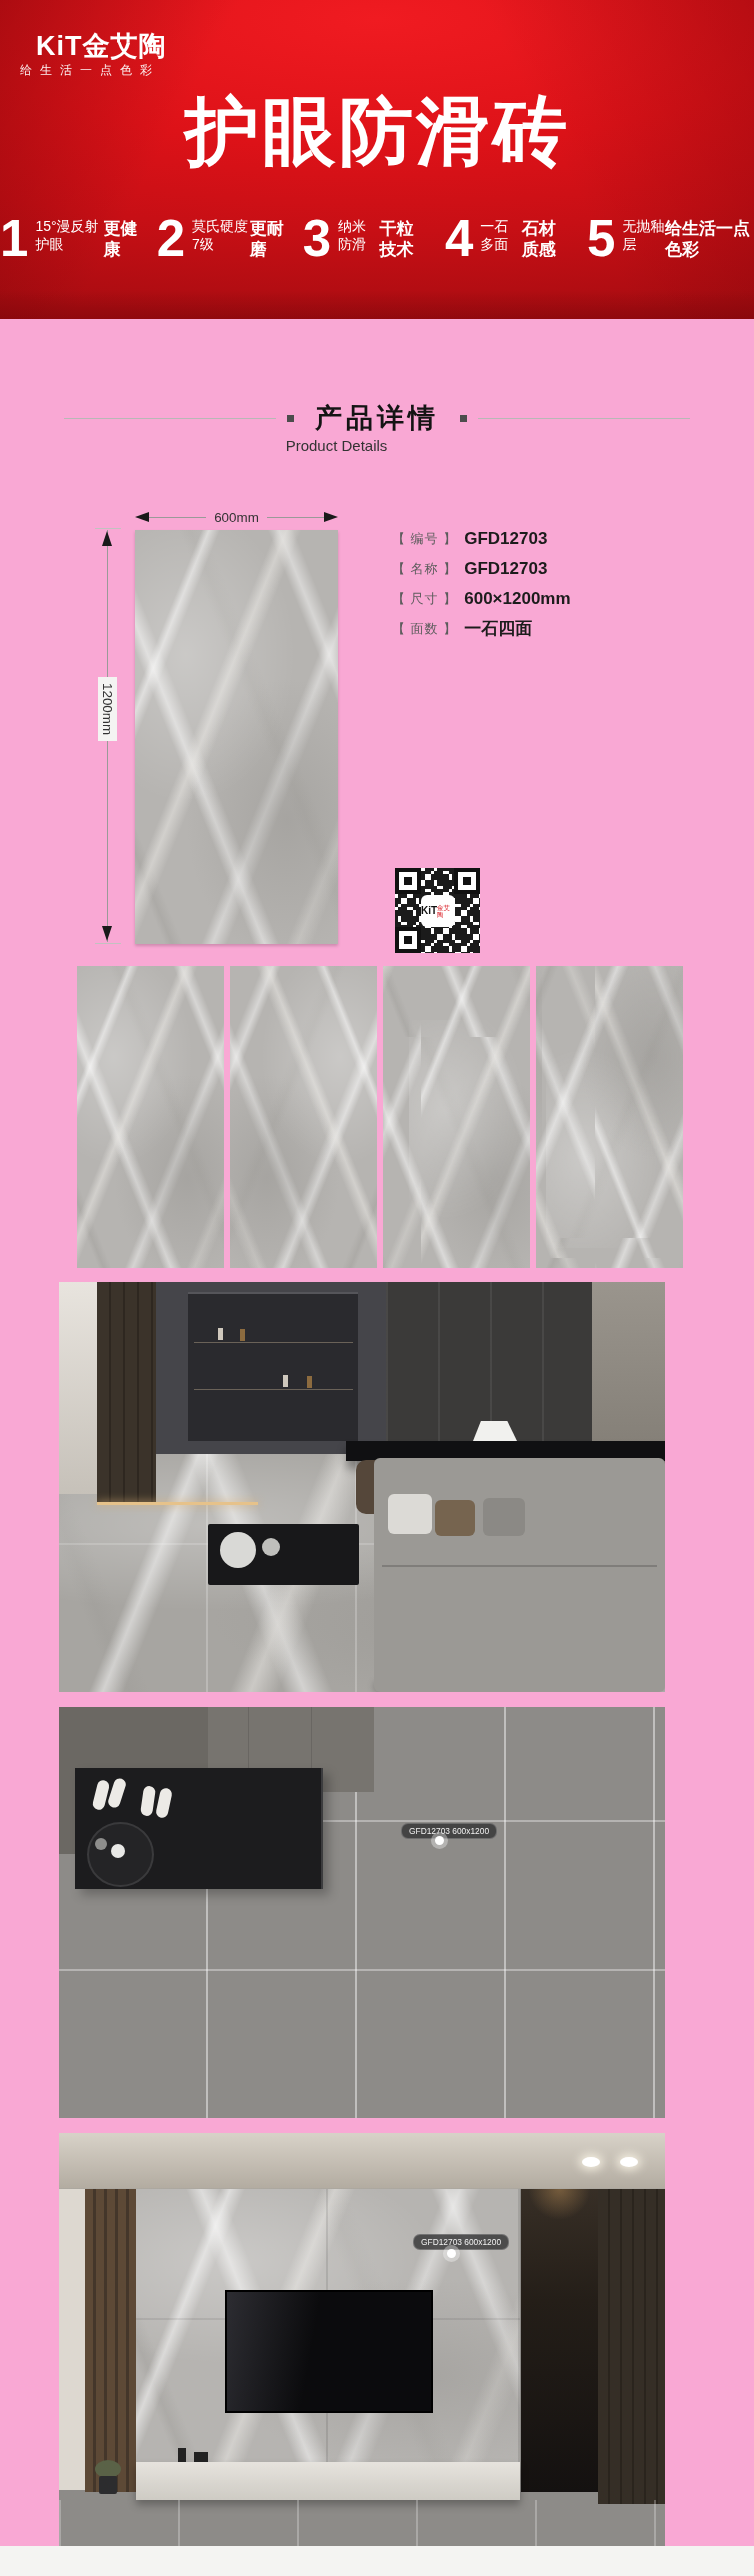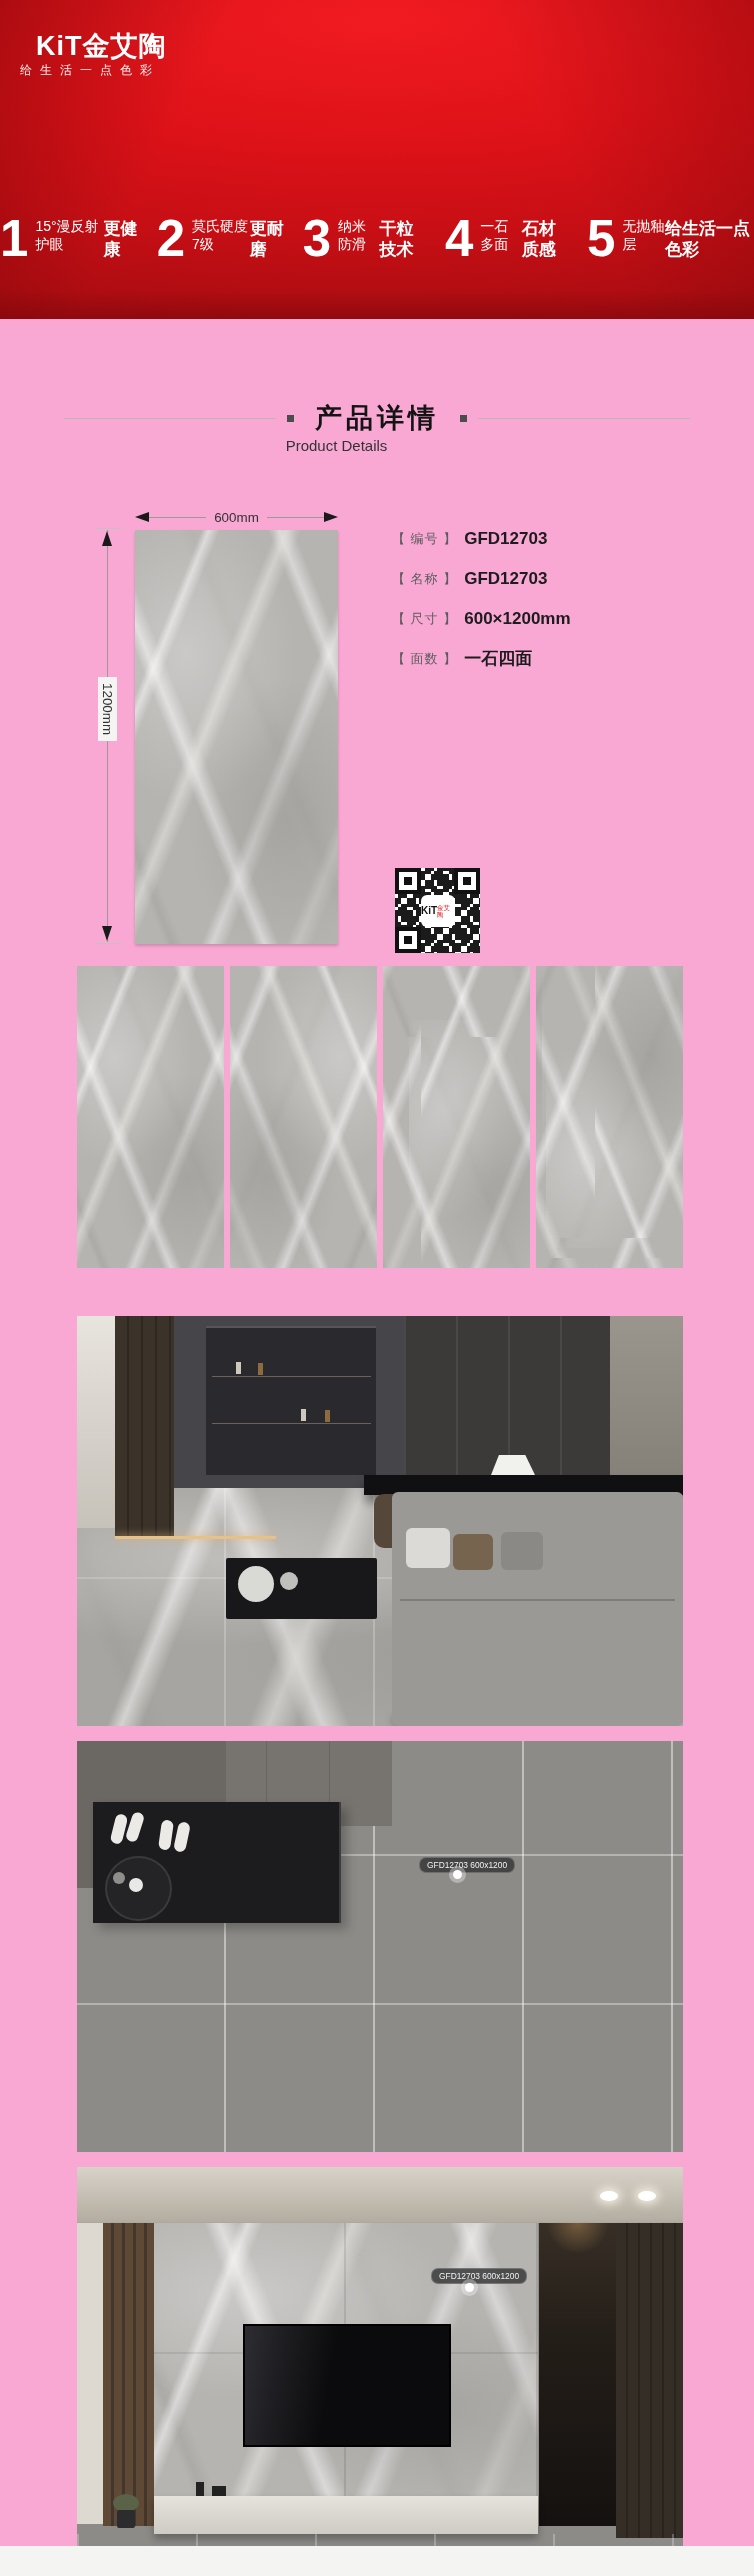--- a/index.html
+++ b/index.html
@@ -54,21 +54,21 @@
   #dim-w-label{font-size:13.4px;color:#333;padding:0 8px;white-space:nowrap;}
   #dim-v{position:absolute;left:95px;top:528px;width:26px;height:416px;}
   #dim-v .vline{position:absolute;left:12px;top:2px;width:1px;height:412px;background:#9a9a98;}
   #dim-v .tick-t,#dim-v .tick-b{position:absolute;left:0;width:26px;height:1px;background:#c2c2c0;}
   #dim-v .tick-t{top:0;} #dim-v .tick-b{bottom:0;}
   .arrow-u{position:absolute;left:7px;top:3px;width:0;height:0;border-left:5px solid transparent;border-right:5px solid transparent;border-bottom:15px solid #1a1a1a;}
   .arrow-d{position:absolute;left:7px;bottom:3px;width:0;height:0;border-left:5px solid transparent;border-right:5px solid transparent;border-top:15px solid #1a1a1a;}
   #dim-v-label{position:absolute;left:3px;top:149px;writing-mode:vertical-rl;font-size:13.4px;color:#333;
     background:#f4f4f2;padding:6px 2px;white-space:nowrap;}
   #product-tile{position:absolute;left:135px;top:530px;width:203px;height:414px;box-shadow:0 2px 3px rgba(0,0,0,.18);}
-  #specs{position:absolute;left:392px;top:529px;display:flex;flex-direction:column;gap:21px;}
+  #specs{position:absolute;left:392px;top:529px;display:flex;flex-direction:column;gap:11px;}
   .spec-row{display:flex;align-items:center;height:19px;}
   .spec-label{font-size:13px;color:#5c5c5c;letter-spacing:1px;white-space:nowrap;}
   .spec-value{font-size:17px;font-weight:bold;color:#1c1c1c;margin-left:7px;white-space:nowrap;}
 
   
   #qr{position:absolute;left:395px;top:868px;width:85px;height:85px;background:
     repeating-conic-gradient(#1b1b1b 0% 25%, transparent 25% 50%) 0 0/12px 12px,
     repeating-conic-gradient(transparent 0% 25%, #1b1b1b 25% 50%) 3px 3px/18px 18px,#fff;}
   .finder{position:absolute;width:18px;height:18px;border:4px solid #111;background:#fff;display:flex;align-items:center;justify-content:center;}
   .finder i{display:block;width:8px;height:8px;background:#111;}
@@ -76,21 +76,21 @@
   #qr-logo{position:absolute;left:26px;top:27px;width:34px;height:32px;background:#fff;border-radius:6px;
     display:flex;align-items:center;justify-content:center;line-height:1;}
   #qr-logo .q1{font-size:10px;font-weight:bold;color:#111;}
   #qr-logo .q2{font-size:6.4px;color:#d8131b;margin-top:1px;}
 
   
   #tile-row{position:absolute;left:77px;top:966px;width:606px;height:302px;display:flex;gap:6px;}
   .swatch{flex:1;height:302px;}
 
   
-  .photo{position:absolute;left:77px;width:606px;overflow:hidden;background:#8d8b88;margin-top:34px;}
+  .photo{position:absolute;left:59px;width:606px;overflow:hidden;background:#8d8b88;}
   #photo-living{top:1282px;height:410px;}
   #photo-floor{top:1707px;height:411px;}
   #photo-tvwall{top:2133px;height:413px;}
 
   
   .lv-floor{position:absolute;left:0;top:170px;width:606px;height:240px;}
   .lv-wall-strip{position:absolute;left:0;top:0;width:38px;height:212px;background:linear-gradient(#e8e4de,#c6c1b9);}
   .lv-wood{position:absolute;left:38px;top:0;width:59px;height:220px;background:repeating-linear-gradient(90deg,#3b332a 0 12px,#2e2720 12px 14px);}
   .lv-backwall{position:absolute;left:97px;top:0;width:230px;height:172px;background:#45454a;}
   .lv-shelf{position:absolute;left:129px;top:10px;width:170px;height:147px;background:#2a2a2e;
@@ -155,20 +155,21 @@
   .footer-space{position:absolute;left:0;top:2546px;width:755px;height:30px;background:#f4f4f2;}
 </style>
 </head>
 <body>
 
 <div id="page">
 
   <div id="banner">
     <div id="logo">KiT金艾陶</div>
     <div id="slogan">给生活一点色彩</div>
+    <div id="banner-title">护眼防滑砖</div>
     <div id="features">
       <div class="feature">
         <span class="num">1</span>
         <span class="ftxt">
           <span class="l1">15°漫反射护眼</span>
           <span class="l2">更健康</span>
         </span>
       </div>
       <div class="feature">
         <span class="num">2</span>

